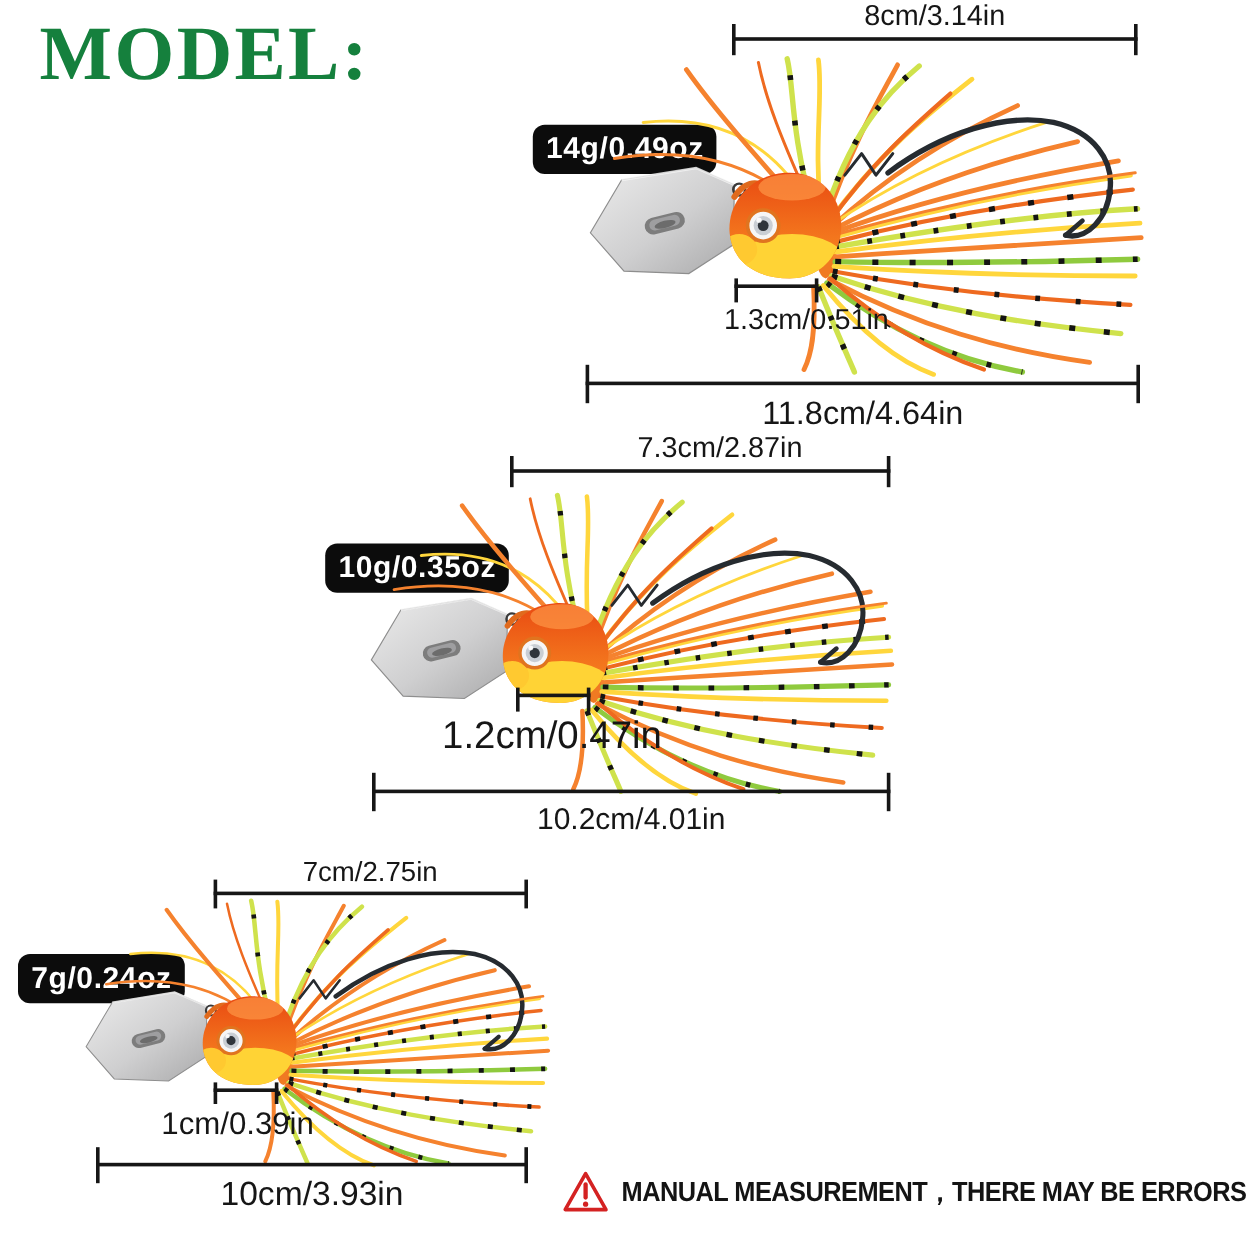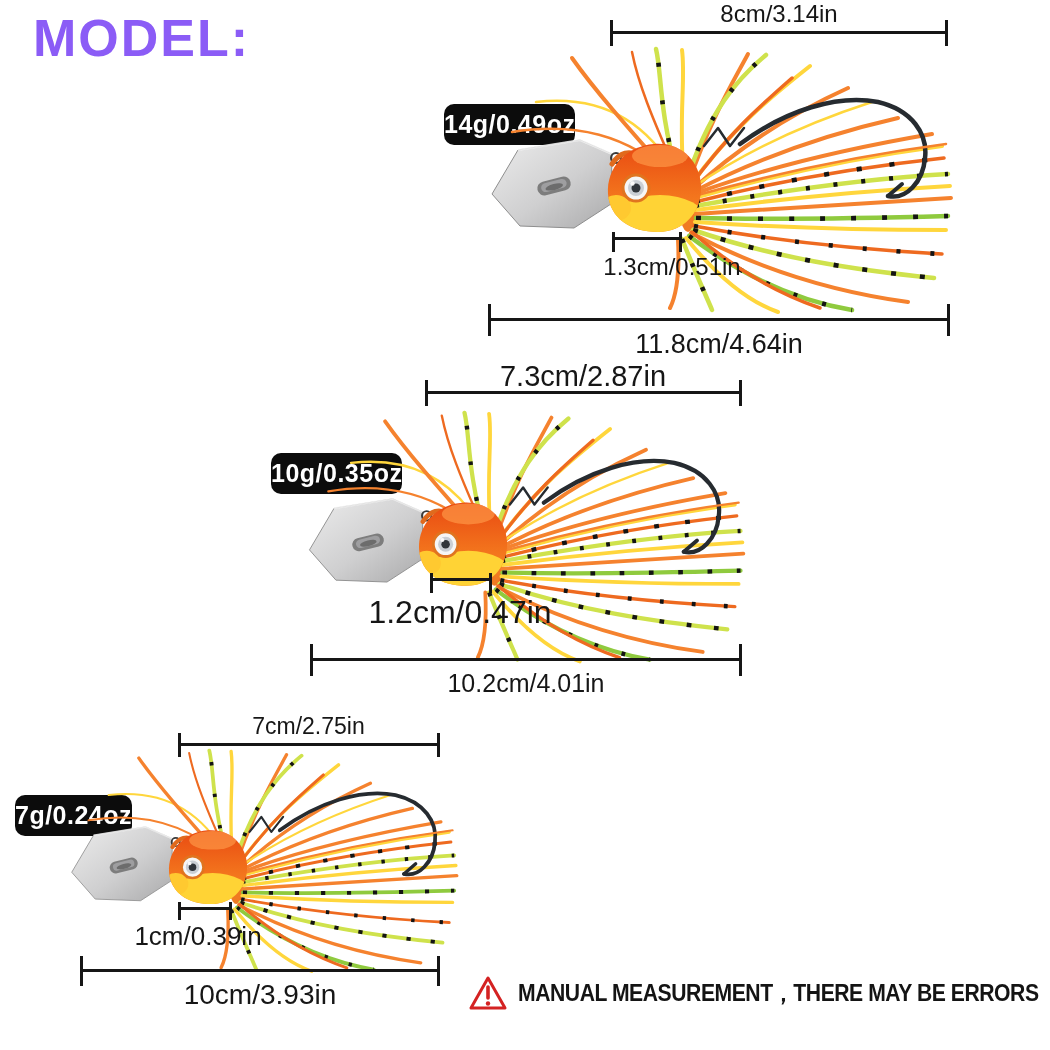--- a/index.html
+++ b/index.html
@@ -3,38 +3,38 @@
 <meta charset="utf-8">
 <style>
   html,body{margin:0;padding:0;}
   body{
     width:1050px;height:1050px;position:relative;overflow:hidden;
     background:#ffffff;color:#161616;
     font-family:"Liberation Sans","DejaVu Sans",sans-serif;
   }
   .page-title{
     position:absolute;left:33px;top:8px;margin:0;
-    font-size:52px;font-weight:800;letter-spacing:2px;color:#8b5cf6;
-    font-family:Liberation Sans, sans-serif;
+    font-size:64px;font-weight:800;letter-spacing:2px;color:#15803d;
+    font-family:Liberation Serif, serif;
   }
   
   .dim{position:absolute;height:3px;background:#161616;}
   .dim::before,.dim::after{
     content:"";position:absolute;width:3px;background:#161616;
     height:var(--tick,26px);top:calc(50% - var(--tick,26px)/2);
   }
   .dim::before{left:0;} .dim::after{right:0;}
   .dim.ticks-down::before,.dim.ticks-down::after{top:-5px;}
   .dim-label{
     position:absolute;text-align:center;font-weight:400;color:#161616;
     white-space:nowrap;line-height:1.1;
   }
   .badge{
     position:absolute;background:#0c0c0c;color:#ffffff;font-weight:700;
-    font-size:25px;padding:6px 0;border-radius:10px;letter-spacing:.5px;
+    font-size:25px;padding:6px 11px;border-radius:10px;letter-spacing:.5px;
     white-space:nowrap;line-height:1.15;
   }
   .lure{position:absolute;}
   
   .sO{stroke:#f5822e;stroke-width:4;fill:none;stroke-linecap:round;}
   .sO2{stroke:#ee6a20;stroke-width:3.5;fill:none;stroke-linecap:round;}
   .sY{stroke:#ffd63c;stroke-width:4;fill:none;stroke-linecap:round;}
   .sC{stroke:#cfe24c;stroke-width:4.5;fill:none;stroke-linecap:round;}
   .sG{stroke:#8fca3e;stroke-width:4.5;fill:none;stroke-linecap:round;}
   .t{stroke-width:2.5;}
@@ -157,21 +157,21 @@
 
     <div class="dim ticks-down" style="left:612px;top:237px;width:70px;--tick:20px"></div>
     <div class="dim-label" style="left:562px;top:254px;width:220px;font-size:24px">1.3cm/0.51in</div>
 
     <div class="dim" style="left:488px;top:318px;width:462px;--tick:32px"></div>
     <div class="dim-label" style="left:488px;top:330px;width:462px;font-size:27px">11.8cm/4.64in</div>
   </section>
 
   <section>
     <div class="dim" style="left:425px;top:391px;width:317px;--tick:26px"></div>
-    <div class="dim-label" style="left:424px;top:361px;width:318px;font-size:29px">7.3cm/2.87in</div>
+    <div class="dim-label" style="left:441px;top:361px;width:318px;font-size:24px">7.3cm/2.87in</div>
 
     <div class="badge" style="left:271px;top:453px">10g/0.35oz</div>
 
     <svg class="lure" style="left:296px;top:410px" width="458" height="259">
         <use href="#lure"></use>
       </svg>
 
     <div class="dim ticks-down" style="left:430px;top:578px;width:62px;--tick:20px"></div>
     <div class="dim-label" style="left:355px;top:595px;width:210px;font-size:32px">1.2cm/0.47in</div>
 

